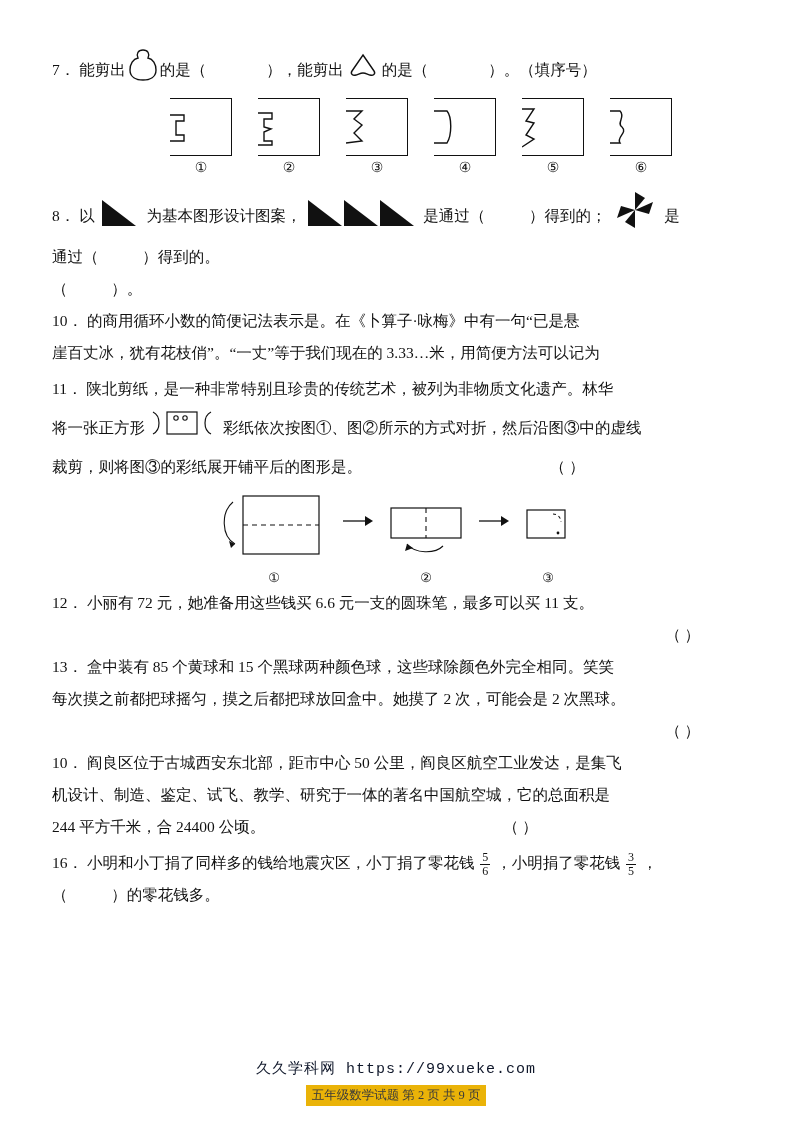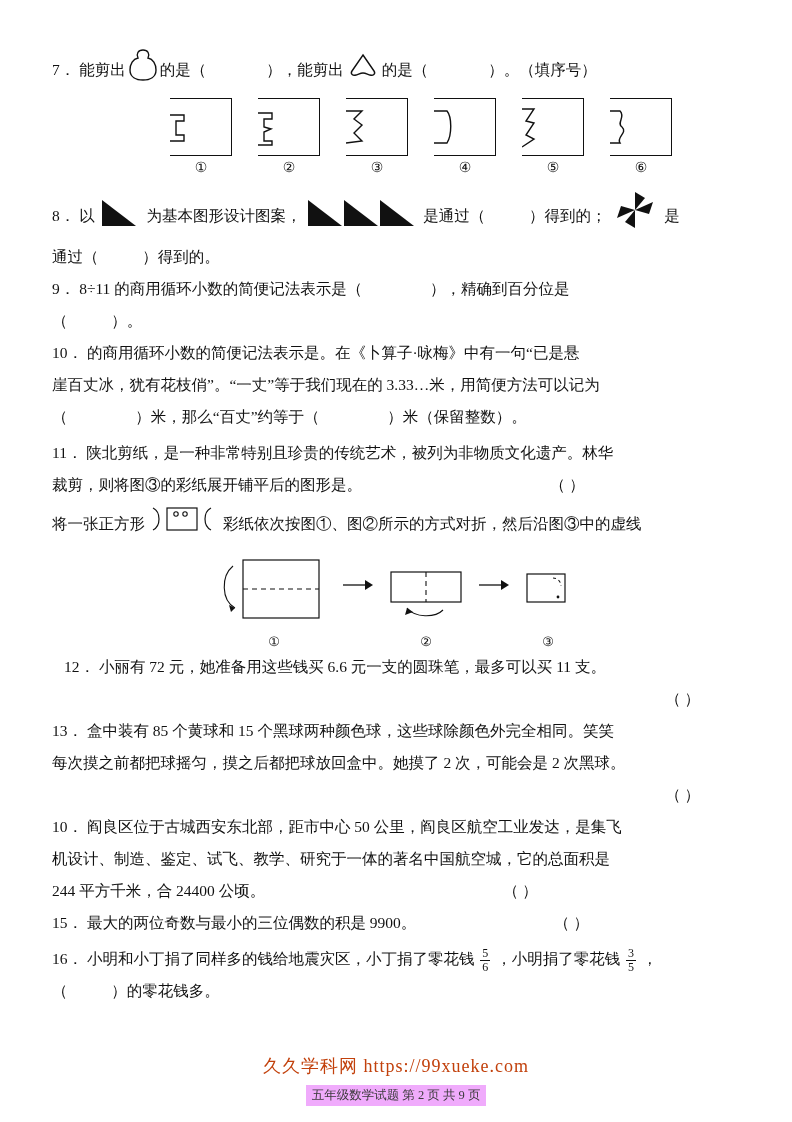--- a/index.html
+++ b/index.html
@@ -51,28 +51,29 @@
     display:flex; align-items:flex-start; justify-content:center;
     gap:10px; margin:6px 0 0 0;
   }
   .fold-cell { text-align:center; font-size:13px; }
   .fold-num { margin-top:4px; font-size:13px; }
 
   .watermark {
     position:absolute; left:0; right:0;
     bottom:44px;
     text-align:center;
-    color:#c2410c;
-    font-size:18px;
+    color:#0f172a;
+    font-size:15px;
     letter-spacing:1px;
+    font-family:Liberation Mono, monospace;
   }
   .footer {
     position:absolute; left:0; right:0; bottom:16px;
     text-align:center; font-size:12.5px; color:#3a3a3a;
-    background:#f0abfc; width:180px; margin:0 auto; padding:2px 0;
+    background:#eab308; width:180px; margin:0 auto; padding:2px 0;
   }
   .frac {
     display:inline-block; vertical-align:-7px; text-align:center;
     font-size:12px; line-height:1.05; margin:0 2px;
   }
   .frac .num { display:block; border-bottom:1.2px solid #111; padding:0 2px; }
   .frac .den { display:block; padding:0 2px; }
   .sp { display:inline-block; width:60px; }
   .sp-s { display:inline-block; width:36px; }
 </style>
@@ -183,70 +184,57 @@
     </span>
     <span>是</span>
   </div>
   <div class="q">
     <span>通过（</span>
     <span class="sp-s"></span>
     <span>）得到的。</span>
   </div>
 
   <div class="q">
-    <span>9．</span>
-    <span>8÷11 的商用循环小数的简便记法表示是（</span>
-    <span class="sp"></span>
-    <span>），精确到百分位是</span>
-  </div>
-  <div class="q">
     <span>（</span>
     <span class="sp-s"></span>
     <span>）。</span>
   </div>
 
   <div class="q">
     <span>10．</span>
     <span>的商用循环小数的简便记法表示是。在《卜算子·咏梅》中有一句“已是悬</span>
   </div>
   <div class="q">
     <span>崖百丈冰，犹有花枝俏”。“一丈”等于我们现在的 3.33…米，用简便方法可以记为</span>
   </div>
-  <div class="q">
-    <span>（</span>
-    <span class="sp"></span>
-    <span>）米，那么“百丈”约等于（</span>
-    <span class="sp"></span>
-    <span>）米（保留整数）。</span>
-  </div>
 
   <div class="sec-head"></div>
 
   <div class="q">
     <span>11．</span>
     <span>陕北剪纸，是一种非常特别且珍贵的传统艺术，被列为非物质文化遗产。林华</span>
-  </div>
-  <div class="q">
-    <span>裁剪，则将图③的彩纸展开铺平后的图形是。</span>
-    <span style="display:inline-block;width:180px"></span>
-    <span>（          ）</span>
   </div>
   <div class="q" style="display:flex;align-items:center;">
     <span>将一张正方形</span>
     <span style="display:inline-block;margin:0 2px;">
       <svg width="74" height="34" viewBox="0 0 74 34">
         <path d="M6 6 C14 10 14 24 6 28" fill="none" stroke="#111" stroke-width="1.2"></path>
         <rect x="20" y="6" width="30" height="22" fill="none" stroke="#111" stroke-width="1.2"></rect>
         <circle cx="29" cy="12" r="2.2" fill="none" stroke="#111" stroke-width="1.1"></circle>
         <circle cx="38" cy="12" r="2.2" fill="none" stroke="#111" stroke-width="1.1"></circle>
         <path d="M64 6 C56 10 56 24 64 28" fill="none" stroke="#111" stroke-width="1.2"></path>
       </svg>
     </span>
     <span>彩纸依次按图①、图②所示的方式对折，然后沿图③中的虚线</span>
   </div>
+  <div class="q">
+    <span>裁剪，则将图③的彩纸展开铺平后的图形是。</span>
+    <span style="display:inline-block;width:180px"></span>
+    <span>（          ）</span>
+  </div>
 
   <div class="fold-wrap">
     <div class="fold-cell">
       <svg width="118" height="74" viewBox="0 0 118 74">
         <rect x="28" y="8" width="76" height="58" fill="none" stroke="#111" stroke-width="1.2"></rect>
         <line x1="28" y1="37" x2="104" y2="37" stroke="#111" stroke-width="1.1" stroke-dasharray="5,4"></line>
         <path d="M18 14 C6 24 6 48 20 56" fill="none" stroke="#111" stroke-width="1.1"></path>
         <polygon points="20,56 14,53 16,60" fill="#111"></polygon>
       </svg>
       <div class="fold-num">①</div>
@@ -275,21 +263,21 @@
     <div class="fold-cell">
       <svg width="58" height="74" viewBox="0 0 58 74">
         <rect x="8" y="22" width="38" height="28" fill="none" stroke="#111" stroke-width="1.2"></rect>
         <path d="M34 26 a8 8 0 0 1 8 8" fill="none" stroke="#111" stroke-width="1.1" stroke-dasharray="3,3"></path>
         <circle cx="39" cy="45" r="1.4" fill="#111"></circle>
       </svg>
       <div class="fold-num">③</div>
     </div>
   </div>
 
-  <div class="q" style="margin-top:2px;margin-left:12px;">
+  <div class="q" style="margin-top:2px;">
     <span>12．</span>
     <span>小丽有 72 元，她准备用这些钱买 6.6 元一支的圆珠笔，最多可以买 11 支。</span>
   </div>
   <div class="q" style="text-align:right;padding-right:40px;">
     <span>（          ）</span>
   </div>
 
   <div class="q">
     <span>13．</span>
     <span>盒中装有 85 个黄球和 15 个黑球两种颜色球，这些球除颜色外完全相同。笑笑</span>
@@ -307,26 +295,20 @@
   </div>
   <div class="q">
     <span>机设计、制造、鉴定、试飞、教学、研究于一体的著名中国航空城，它的总面积是</span>
   </div>
   <div class="q">
     <span>244 平方千米，合 24400 公顷。</span>
     <span style="display:inline-block;width:230px"></span>
     <span>（          ）</span>
   </div>
 
-  <div class="q">
-    <span>15．</span>
-    <span>最大的两位奇数与最小的三位偶数的积是 9900。</span>
-    <span style="display:inline-block;width:130px"></span>
-    <span>（          ）</span>
-  </div>
 
   <div class="sec-head"></div>
 
   <div class="q">
     <span>16．</span>
     <span>小明和小丁捐了同样多的钱给地震灾区，小丁捐了零花钱</span>
     <span class="frac">
       <span class="num">5</span>
       <span class="den">6</span>
     </span>

